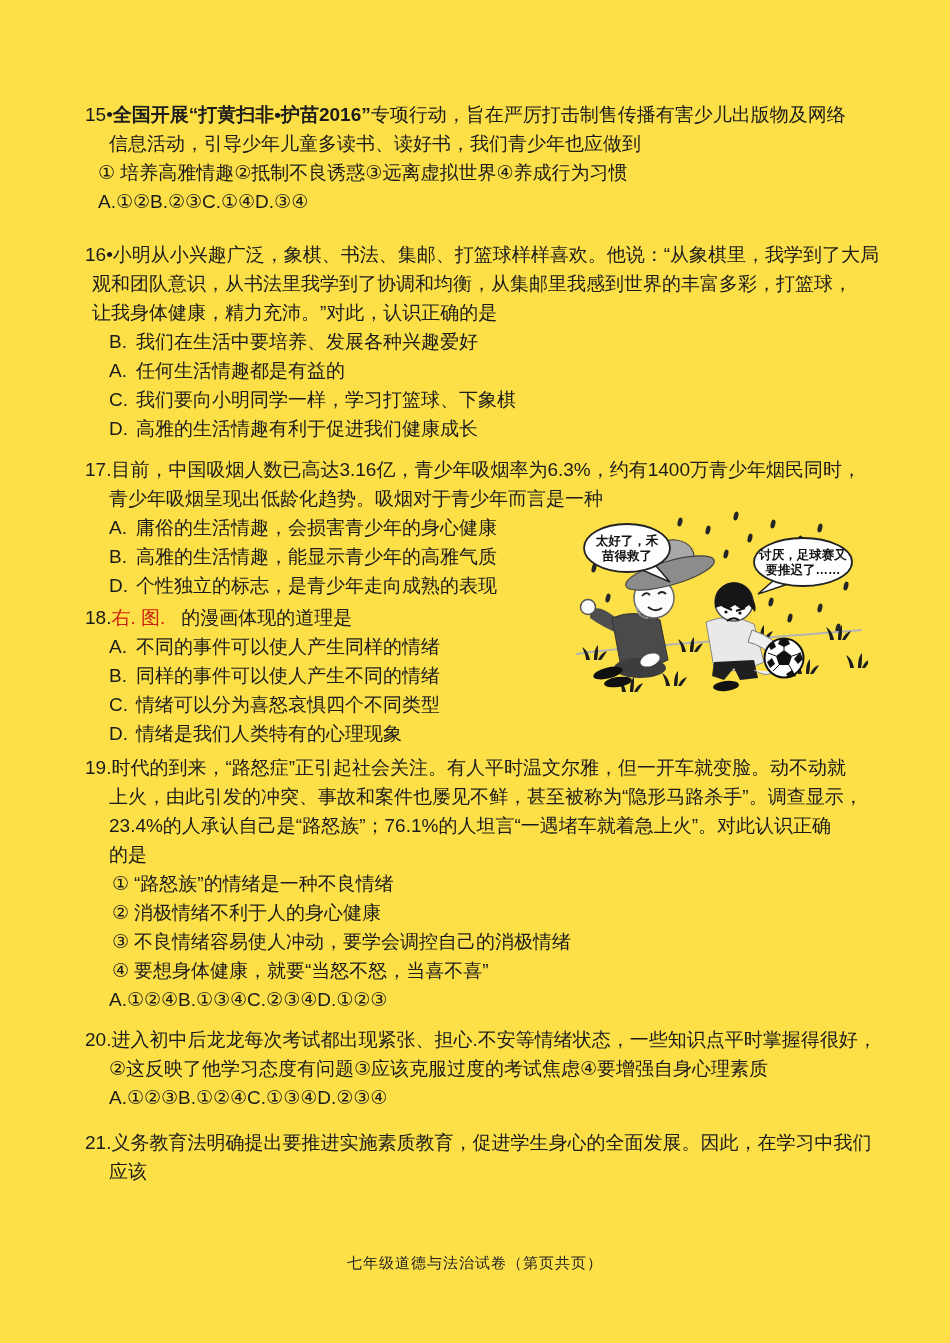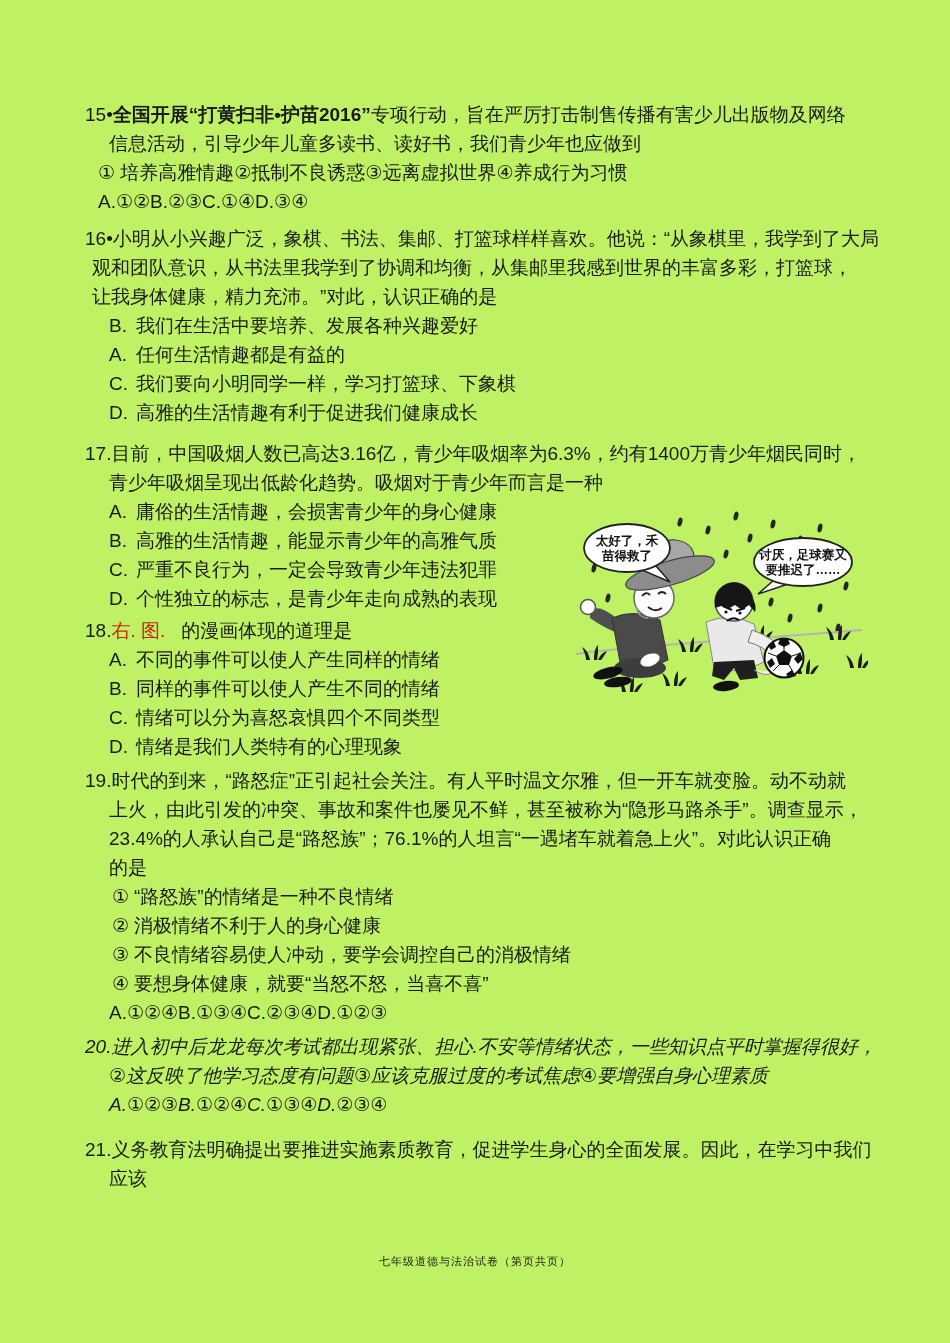--- a/index.html
+++ b/index.html
@@ -1,39 +1,39 @@
 <!DOCTYPE html>
 <html><head>
 <meta charset="utf-8">
 <style>
   * { margin:0; padding:0; box-sizing:border-box; }
   html,body { background:#ffffff; }
   body { width:950px; height:1343px; font-family:"Liberation Sans","DejaVu Sans",sans-serif; }
-  .page { position:relative; width:950px; height:1343px; background:#bef264; overflow:hidden; color:#1b1b1b; }
+  .page { position:relative; width:950px; height:1343px; background:#fde047; overflow:hidden; color:#1b1b1b; }
   .content { position:absolute; left:85px; top:100px; width:820px; font-size:19px; line-height:29px; }
   .line { white-space:nowrap; height:29px; }
   .qnum { display:inline-block; min-width:24px; }
   .cont    { padding-left:24px; }
   .cont-sm { padding-left:7px; }
   .cont-md { padding-left:13px; }
   .opt { padding-left:24px; white-space:nowrap; height:29px; }
   .olabel { display:inline-block; min-width:27px; }
   .itemline { padding-left:27px; white-space:nowrap; height:29px; }
   .ilabel { display:inline-block; margin-right:5px; }
   .bold { font-weight:bold; }
   .red { color:#cc2211; margin-right:16px; }
-  .q16 { margin-top:8px; }
+  .q16 { margin-top:24px; }
   .q17 { margin-top:12px; }
   .q18 { margin-top:3px; }
   .q19 { margin-top:5px; }
-  .q20 { margin-top:5px;font-style:italic; }
+  .q20 { margin-top:11px; }
   .q21 { margin-top:16px; }
   .cartoon { position:absolute; left:568px; top:510px; width:300px; height:192px; }
   .cartoon text { font-family:"Liberation Sans","DejaVu Sans",sans-serif; font-weight:bold; fill:#111; }
-  .footer { position:absolute; top:1254px; left:0; width:100%; text-align:center; font-size:11px; color:#222; letter-spacing:1px; }
+  .footer { position:absolute; top:1254px; left:0; width:100%; text-align:center; font-size:15px; color:#222; letter-spacing:1px; }
 </style>
 </head>
 <body>
 
 <div class="page">
   <div class="content">
 
     <section class="q15">
       <div class="line"><span class="qnum">15•</span><span class="bold">全国开展“打黄扫非•护苗2016”</span><span>专项行动，旨在严厉打击制售传播有害少儿出版物及网络</span></div>
       <div class="line cont">信息活动，引导少年儿童多读书、读好书，我们青少年也应做到</div>
@@ -49,21 +49,20 @@
       <div class="opt"><span class="olabel">A.</span><span>任何生活情趣都是有益的</span></div>
       <div class="opt"><span class="olabel">C.</span><span>我们要向小明同学一样，学习打篮球、下象棋</span></div>
       <div class="opt"><span class="olabel">D.</span><span>高雅的生活情趣有利于促进我们健康成长</span></div>
     </section>
 
     <section class="q17">
       <div class="line"><span class="qnum">17.</span><span>目前，中国吸烟人数已高达3.16亿，青少年吸烟率为6.3%，约有1400万青少年烟民同时，</span></div>
       <div class="line cont">青少年吸烟呈现出低龄化趋势。吸烟对于青少年而言是一种</div>
       <div class="opt"><span class="olabel">A.</span><span>庸俗的生活情趣，会损害青少年的身心健康</span></div>
       <div class="opt"><span class="olabel">B.</span><span>高雅的生活情趣，能显示青少年的高雅气质</span></div>
-      <div class="opt"><span class="olabel">C.</span><span>严重不良行为，一定会导致青少年违法犯罪</span></div>
       <div class="opt"><span class="olabel">D.</span><span>个性独立的标志，是青少年走向成熟的表现</span></div>
     </section>
 
     <section class="q18">
       <div class="line"><span class="qnum">18.</span><span class="red">右. 图.</span><span>的漫画体现的道理是</span></div>
       <div class="opt"><span class="olabel">A.</span><span>不同的事件可以使人产生同样的情绪</span></div>
       <div class="opt"><span class="olabel">B.</span><span>同样的事件可以使人产生不同的情绪</span></div>
       <div class="opt"><span class="olabel">C.</span><span>情绪可以分为喜怒哀惧四个不同类型</span></div>
       <div class="opt"><span class="olabel">D.</span><span>情绪是我们人类特有的心理现象</span></div>
     </section>

